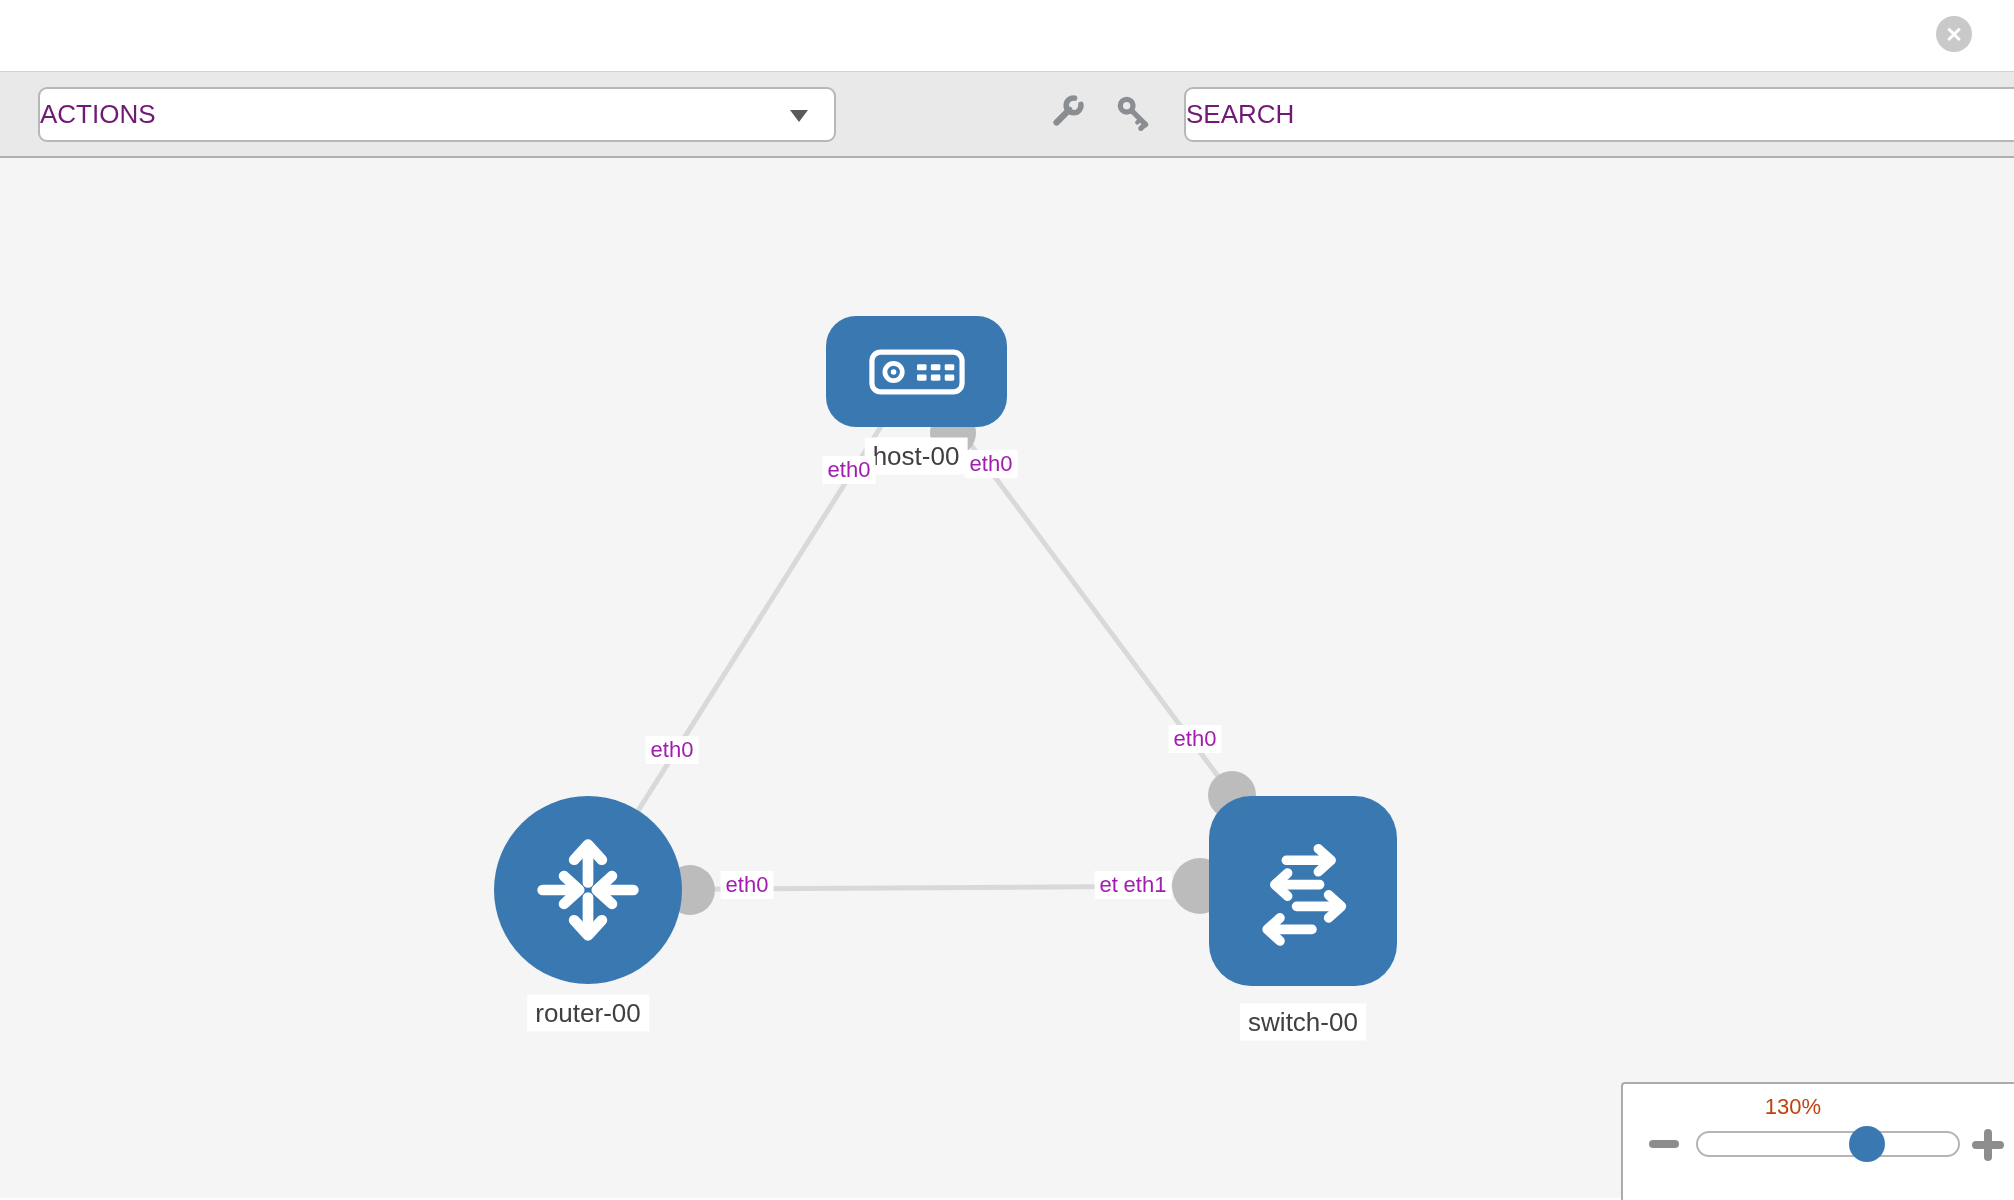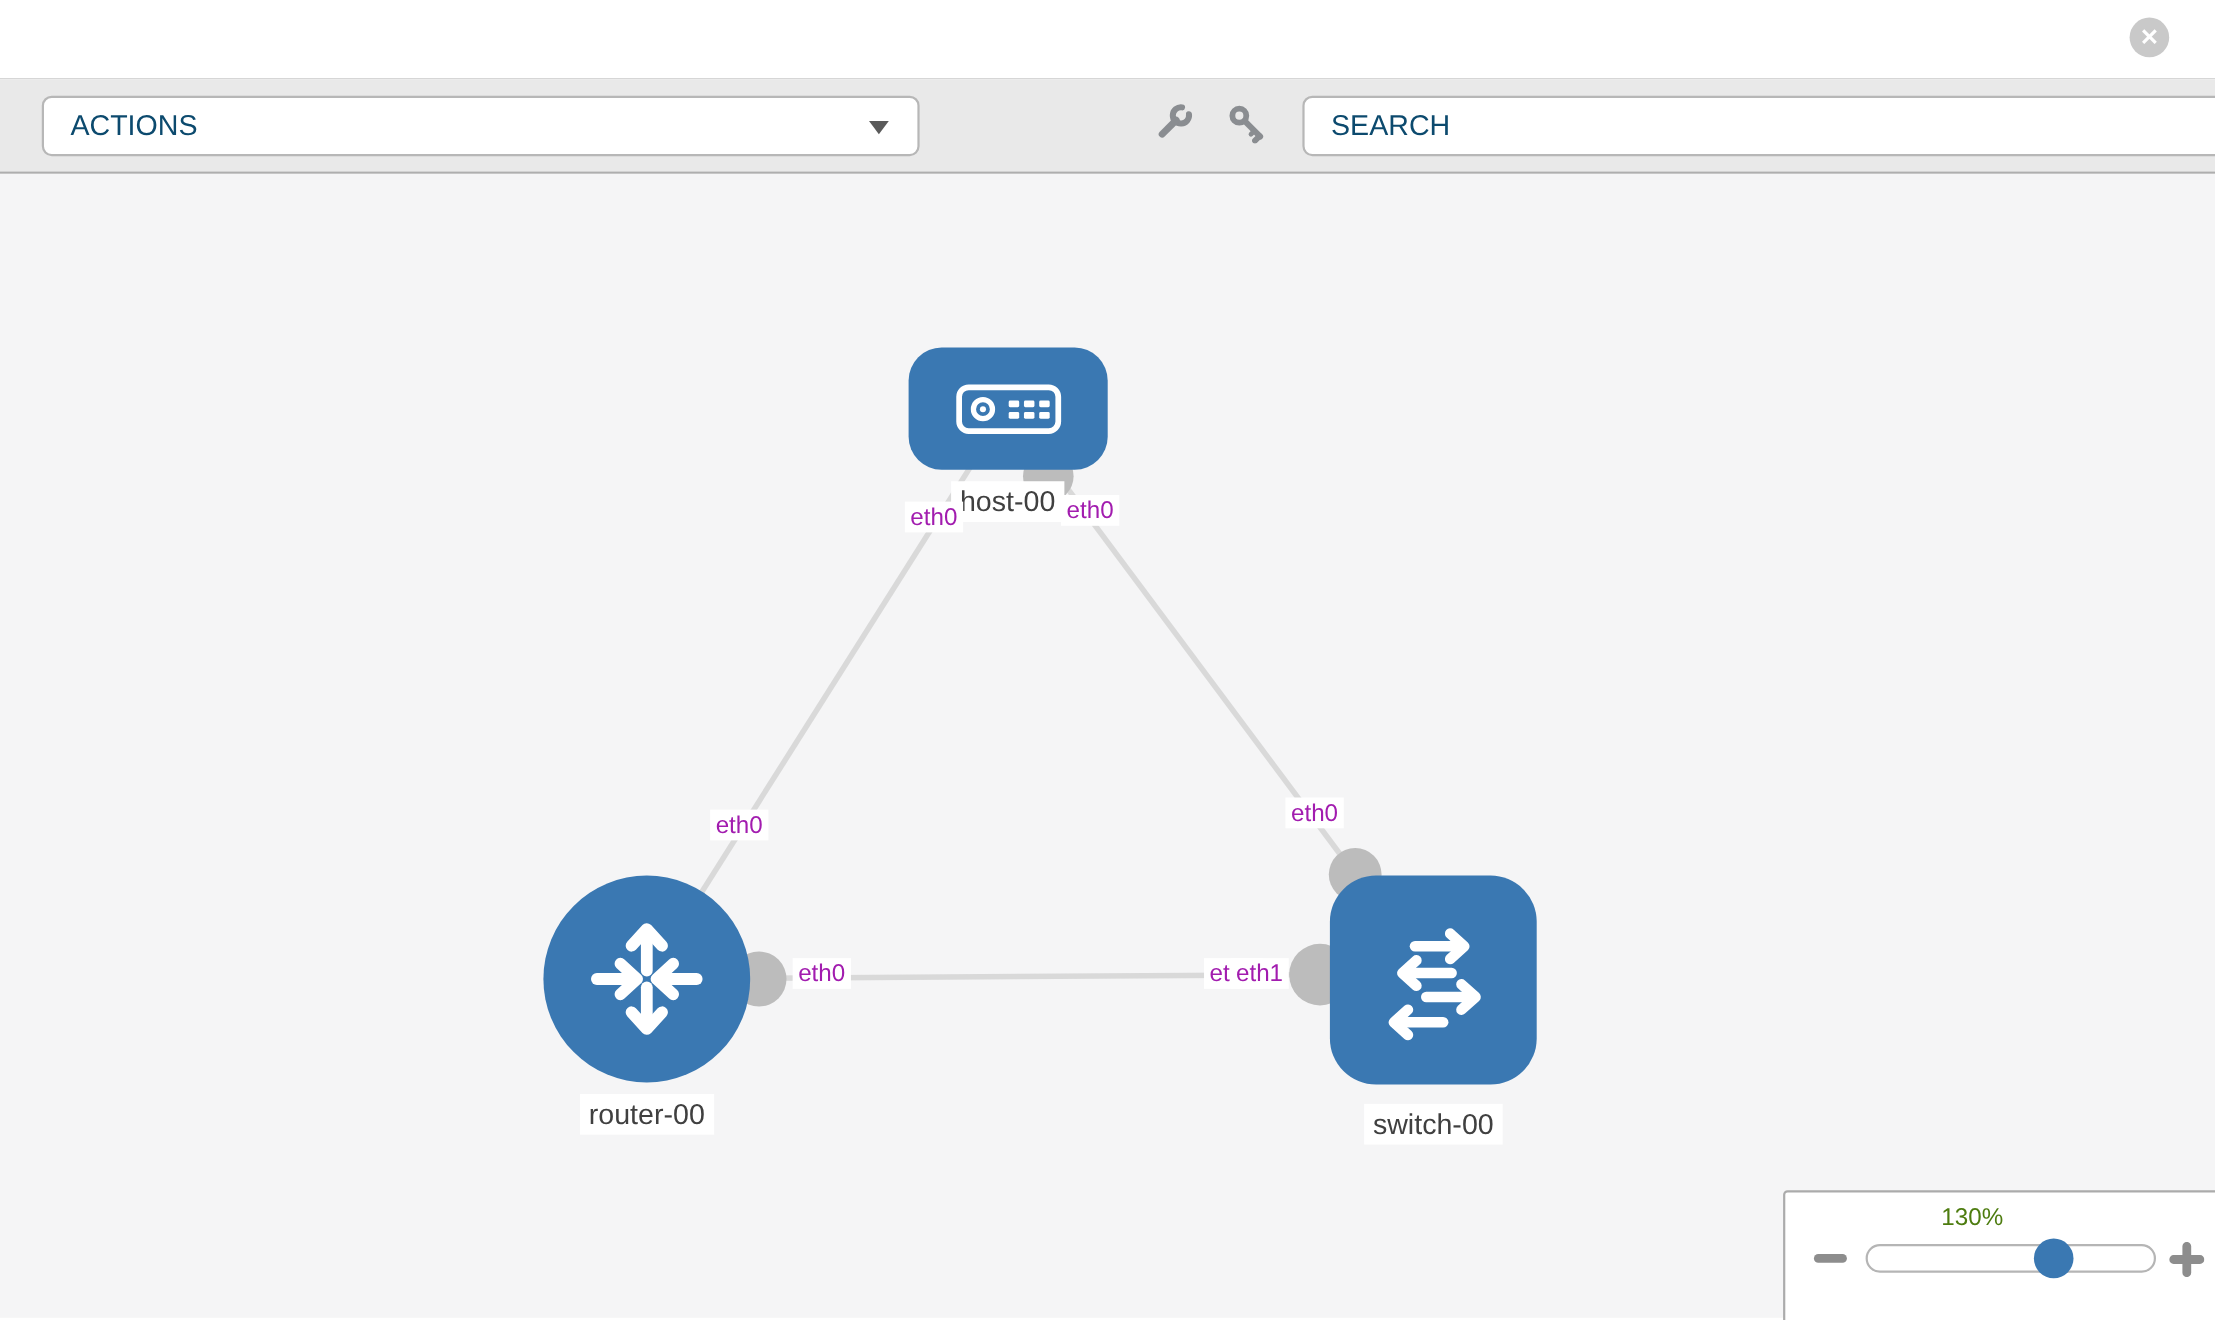--- a/index.html
+++ b/index.html
@@ -15,21 +15,21 @@
                border-radius:50%; background:#c9c9c9; display:flex;
                align-items:center; justify-content:center; cursor:pointer; }
   .close-btn span { color:#ffffff; font-size:21px; font-weight:900; line-height:1; }
 
   
   .toolbar { position:relative; height:86px; background:#e9e9e9;
              border-bottom:2px solid #aeaeae; }
   .select-box { position:absolute; top:15px; height:55px; background:#ffffff;
                 border:2px solid #b7b7b7; border-radius:9px; display:flex;
                 align-items:center; cursor:pointer; }
-  .select-box .sel-label { margin-left:24px; font-size:26px; color:#0c4a6e; }
+  .select-box .sel-label { font-size:26px; color:#701a75; }
   .caret { position:absolute; right:26px; top:50%; margin-top:-5px; width:0; height:0;
            border-left:9px solid transparent; border-right:9px solid transparent;
            border-top:12px solid #5a5a5a; }
   .actions-box { left:38px;  width:798px; }
   .search-box  { left:1184px; width:956px; }
   .tool-icon { position:absolute; top:50%; transform:translateY(-50%); cursor:pointer; }
   .wrench-pos { left:1048px; }
   .key-pos    { left:1114px; }
 
   
@@ -44,21 +44,21 @@
 
   .node-label { position:absolute; transform:translate(-50%,-50%); background:#ffffff;
                 color:#404040; font-size:26px; padding:3px 8px; white-space:nowrap; }
   .if-label { position:absolute; transform:translate(-50%,-50%); background:#ffffff;
               color:#a21caf; font-size:22px; padding:1px 5px; white-space:nowrap; }
 
   
   .zoom-panel { position:absolute; left:1621px; top:924px; width:400px; height:130px;
                 background:#ffffff; border:2px solid #ababab; border-radius:4px; }
   .zoom-level { position:absolute; top:10px; left:0; width:340px; text-align:center;
-                font-size:22px; color:#4d7c0f; }
+                font-size:22px; color:#c2410c; }
   .zoom-minus { position:absolute; left:26px; top:56px; width:30px; height:8px;
                 border-radius:4px; background:#8d8d8d; cursor:pointer; }
   .zoom-plus  { position:absolute; left:349px; top:45px; cursor:pointer; }
   .zoom-track { position:absolute; left:73px; top:47px; width:264px; height:26px;
                 background:#ffffff; border:2px solid #b5b5b5; border-radius:13px;
                 cursor:pointer; }
   .zoom-knob  { position:absolute; left:151px; top:-7px; width:36px; height:36px;
                 border-radius:50%; background:#3a78b2; cursor:pointer; }
 </style>
 </head>

